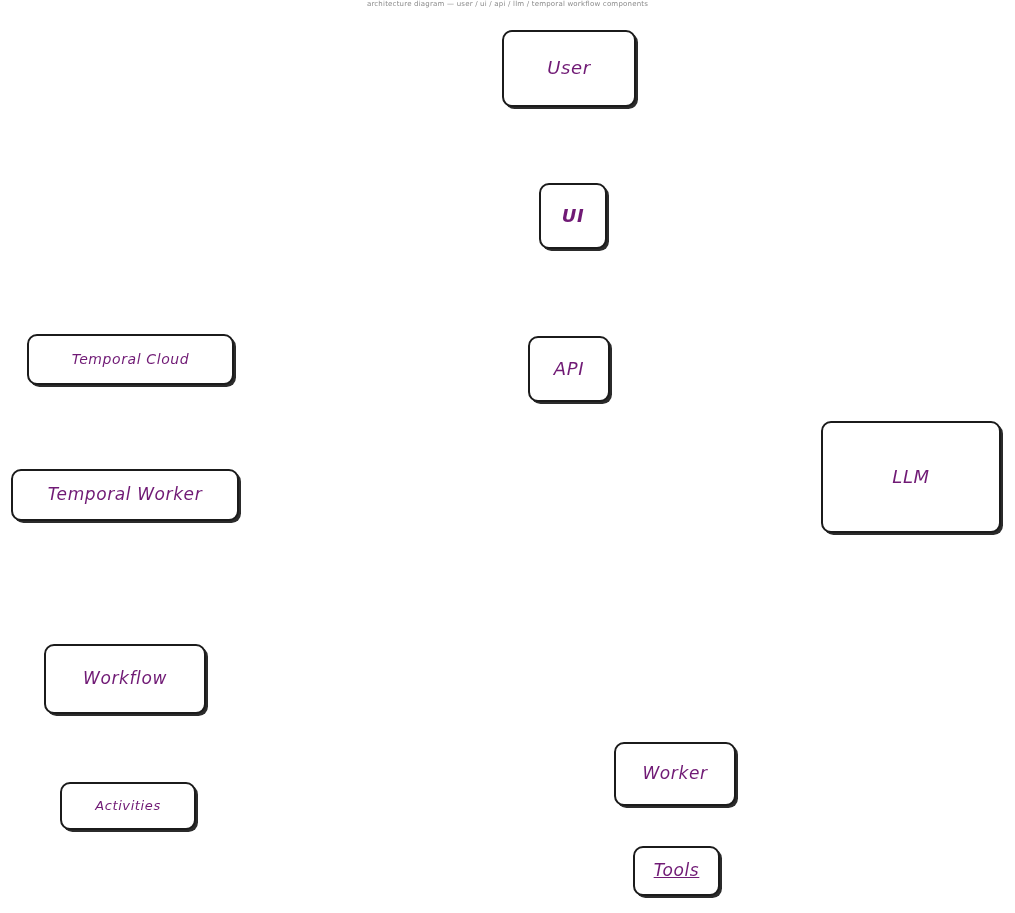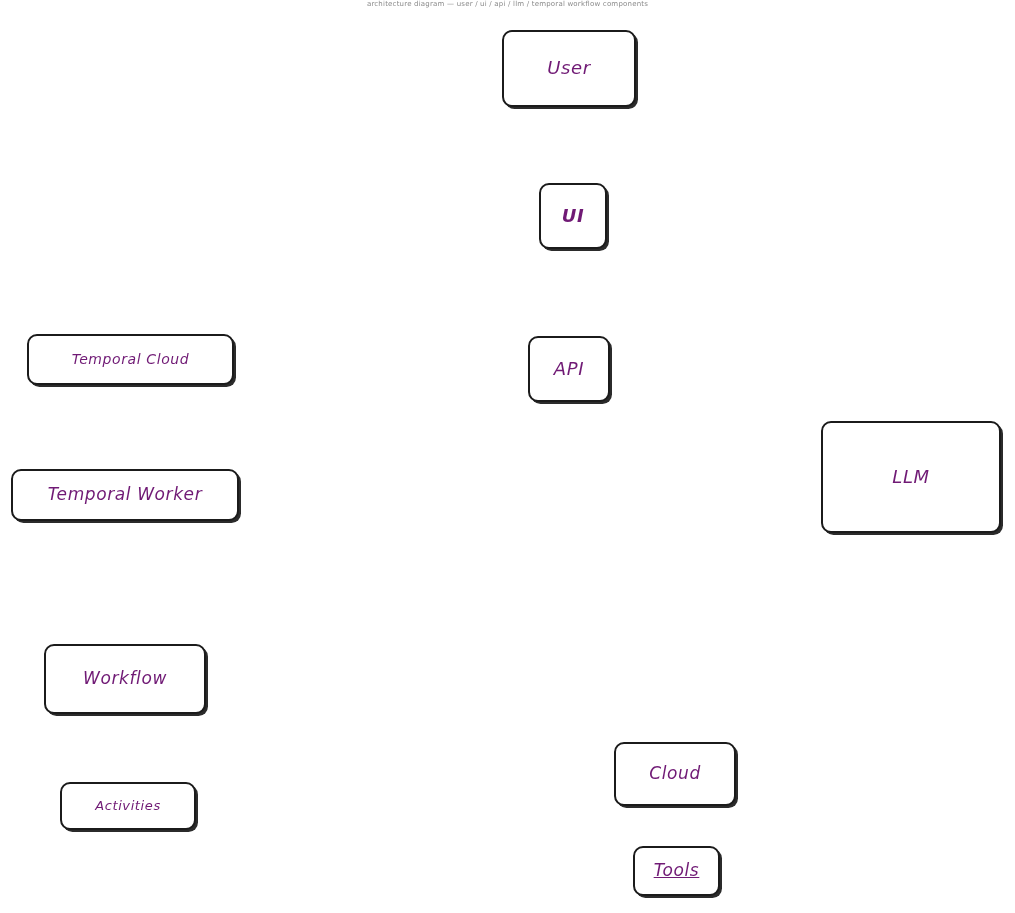--- a/index.html
+++ b/index.html
@@ -85,19 +85,19 @@
 
   <div class="node" style="left:821px; top:421px; width:180px; height:112px; font-size:18px;">
     <span class="node-label">LLM</span>
   </div>
 
   <div class="node" style="left:60px; top:782px; width:136px; height:48px; font-size:13px;">
     <span class="node-label">Activities</span>
   </div>
 
   <div class="node" style="left:614px; top:742px; width:122px; height:64px; font-size:17px;">
-    <span class="node-label">Cloud</span>
+    <span class="node-label">Worker</span>
   </div>
 
   <div class="node" style="left:633px; top:846px; width:87px; height:50px; font-size:17px;text-decoration:underline;">
     <span class="node-label">Tools</span>
   </div>
 </div>
 
 </body></html>

